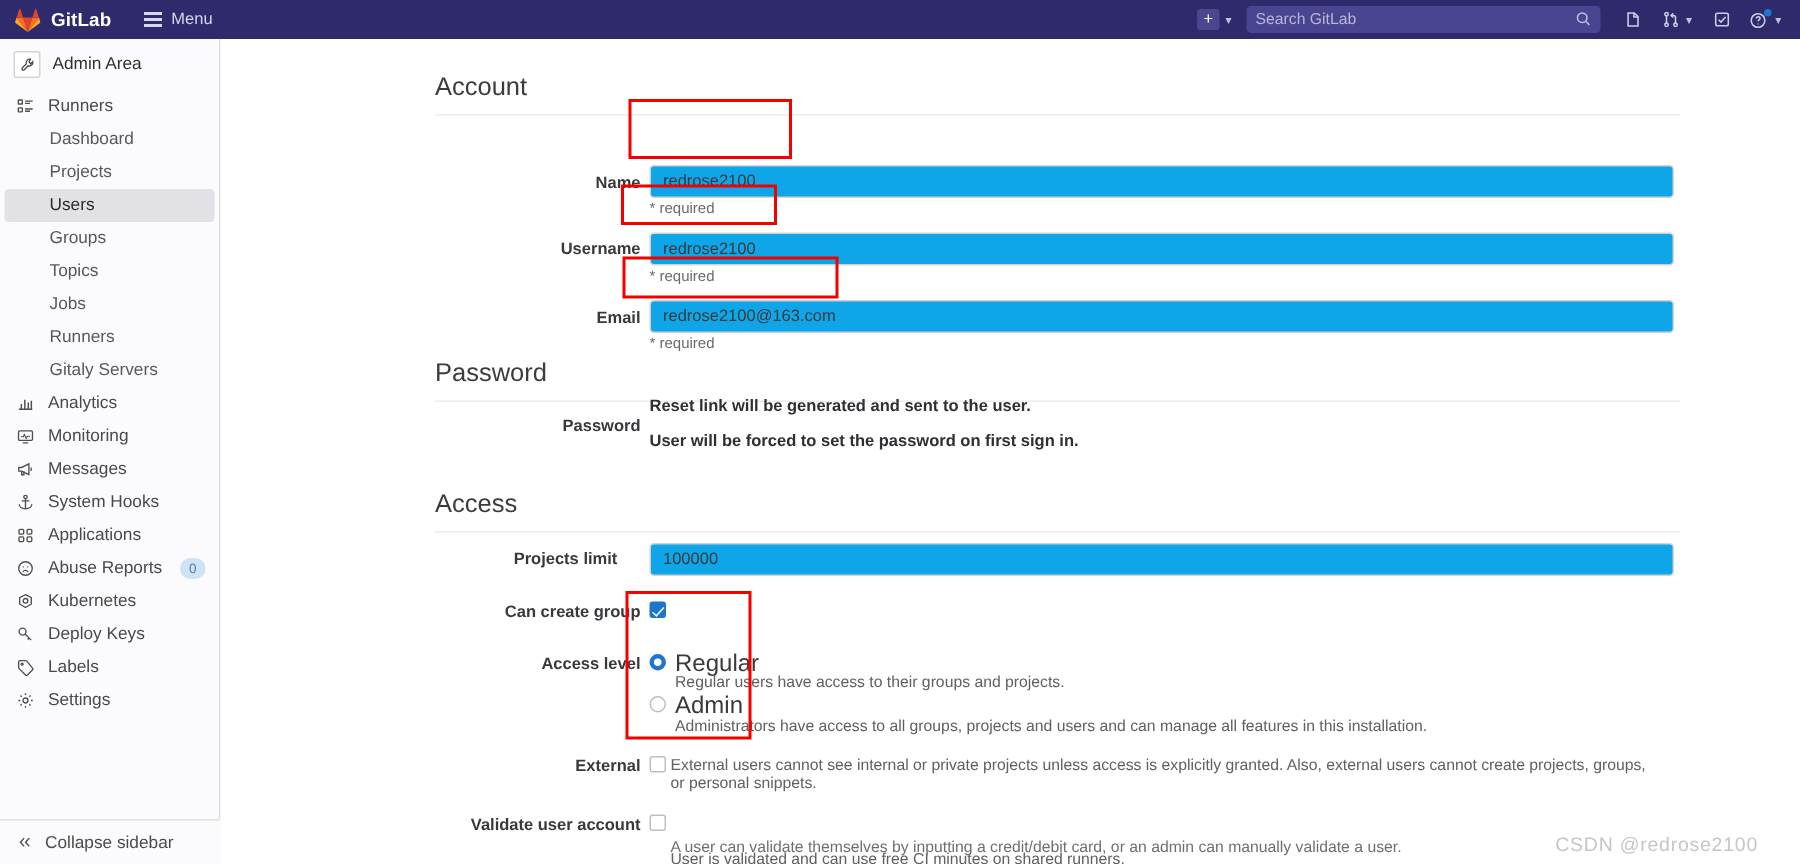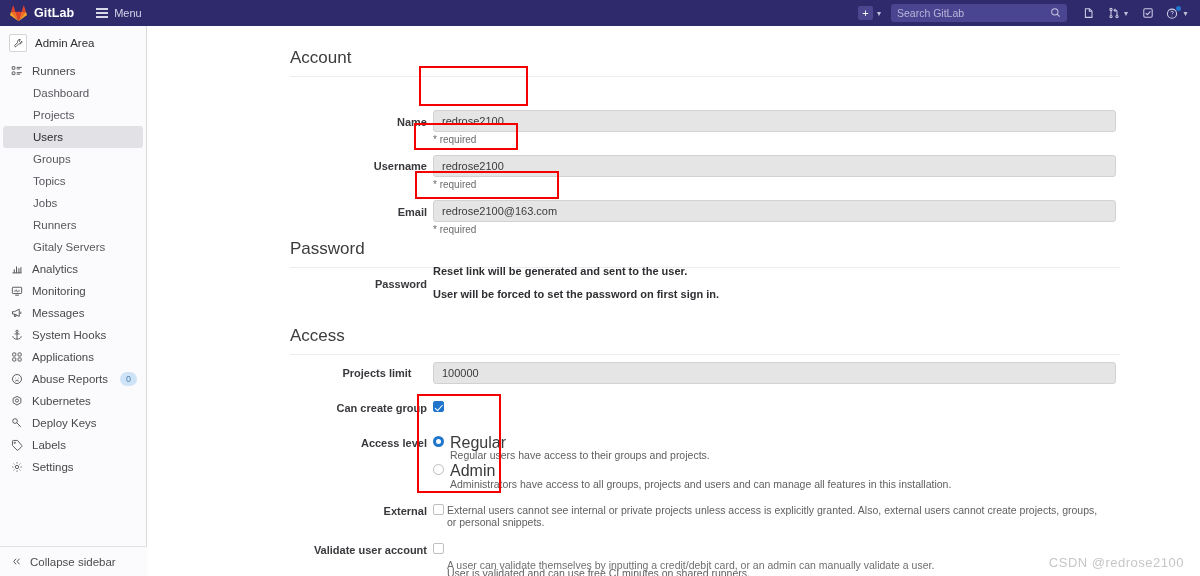--- a/index.html
+++ b/index.html
@@ -43,21 +43,21 @@
     display: flex; align-items: center; justify-content: center;
     height: 26px; color: #d3d0e8;
   }
   .plus-box {
     width: 15px; height: 14px; border-radius: 2px;
     background: #4b4690; display: flex; align-items: center; justify-content: center;
     color: #fff; font-size: 11px; line-height: 1;
   }
   .chev { font-size: 8px; margin-left: 4px; color: #c3c0dd; }
   #searchbox {
-    width: 176px; height: 18px; background: #4a4590;
+    width: 236px; height: 18px; background: #4a4590;
     border-radius: 3px; margin: 0 10px 0 8px;
     display: flex; align-items: center; padding: 0 6px;
     position: relative;
   }
   #searchbox .ph { color: #b9b5d8; font-size: 10.5px; }
   #searchbox .mag { position: absolute; right: 6px; top: 3px; }
   .badge-dot {
     position: absolute; width: 5px; height: 5px; border-radius: 50%;
     background: #1f75cb; top: 4px; right: 2px;
   }
@@ -121,21 +121,21 @@
   .hr {
     position: absolute; height: 1px; background: #ececec;
   }
   .flabel {
     position: absolute; text-align: right;
     font-size: 11px; color: #38383d; font-weight: 700;
   }
   .finput {
     position: absolute;
     height: 22px; border: 1px solid #d2d2d2; border-radius: 3px;
-    background: #e5e5e5; font-size: 11px; color: #3b3b3b;
+    background: #0ea5e9; font-size: 11px; color: #3b3b3b;
     display: flex; align-items: center; padding-left: 8px;
   }
   .fhelp {
     position: absolute; font-size: 10px; color: #6b6b6b;
   }
   .ftext {
     position: absolute; font-size: 11px; color: #2e2e33; font-weight: 700;
     line-height: 15px;
   }
   .opt-label { position: absolute; font-size: 16px; color: #3a3a3a; }
@@ -159,21 +159,21 @@
   }
   .radio.on { border: 3px solid #1f75cb; background: #fff; }
 
   
   .annot {
     position: absolute; border: 2px solid #f40000;
     pointer-events: none; z-index: 30;
   }
 
   #watermark {
-    position: absolute; right: 16px; bottom: 6px;
+    position: absolute; right: 28px; bottom: 6px;
     color: #c6c6c6; font-size: 13px; letter-spacing: .5px;
     z-index: 35;
     margin-left: 45px;
   }
 </style>
 </head>
 <body>
 
 <div id="topbar">
 

